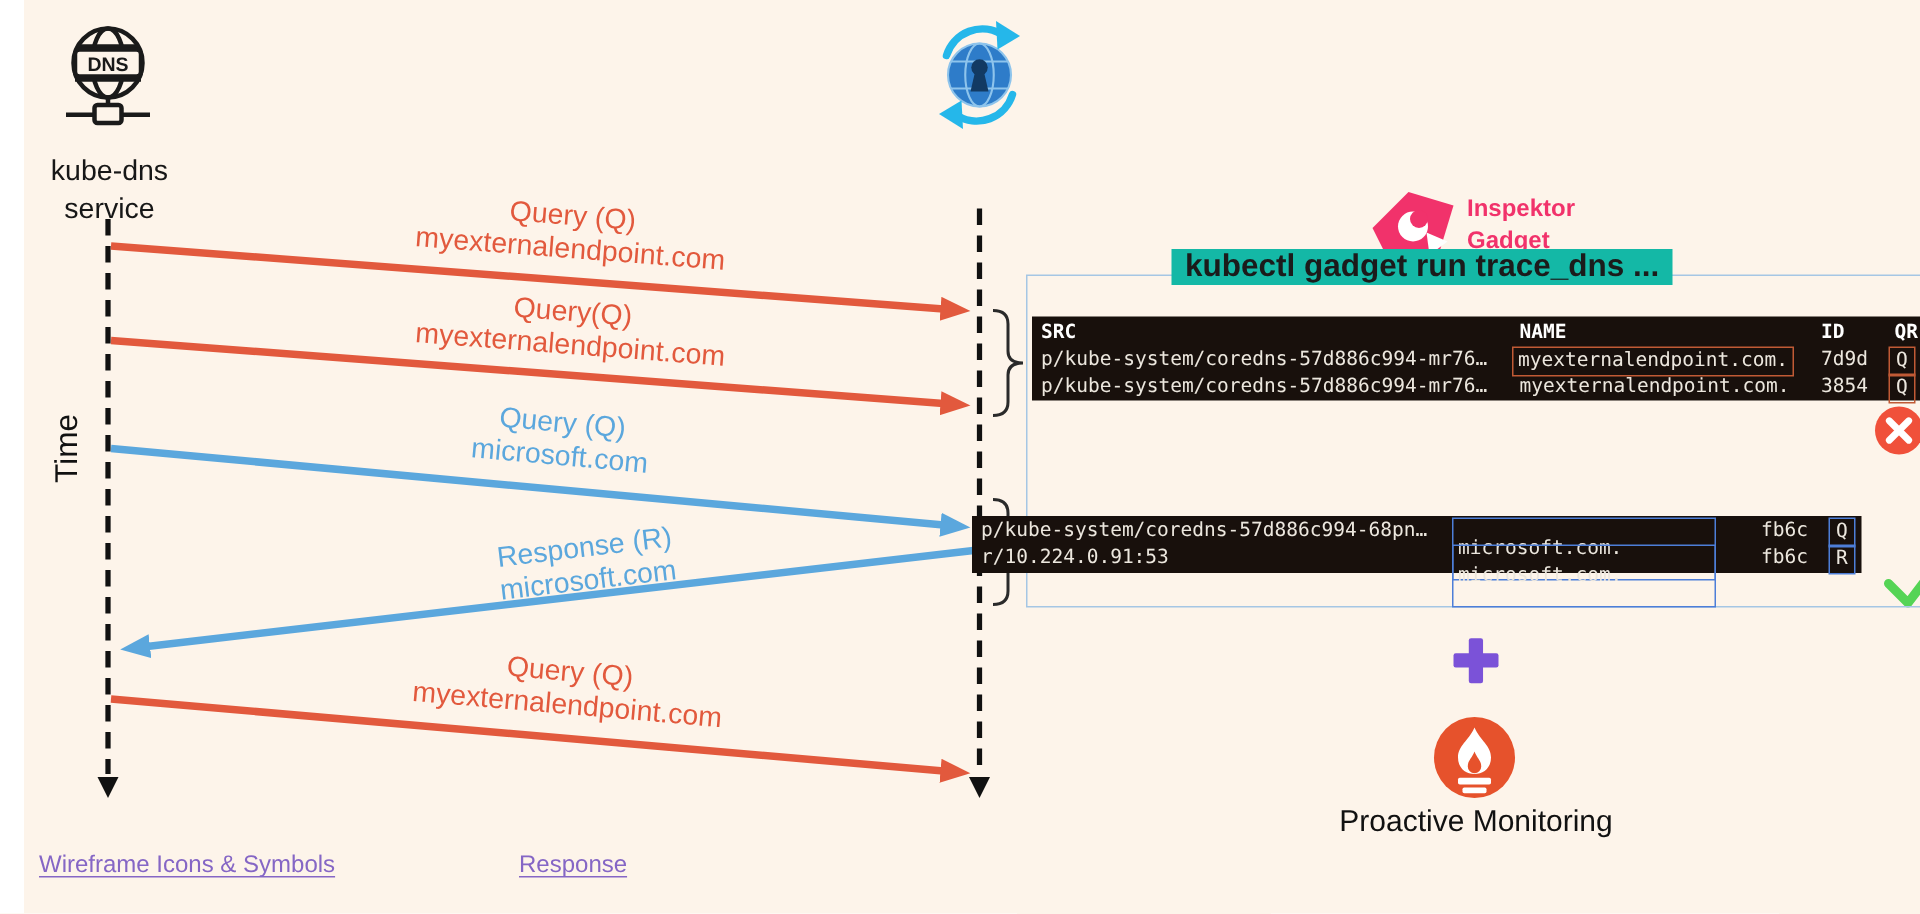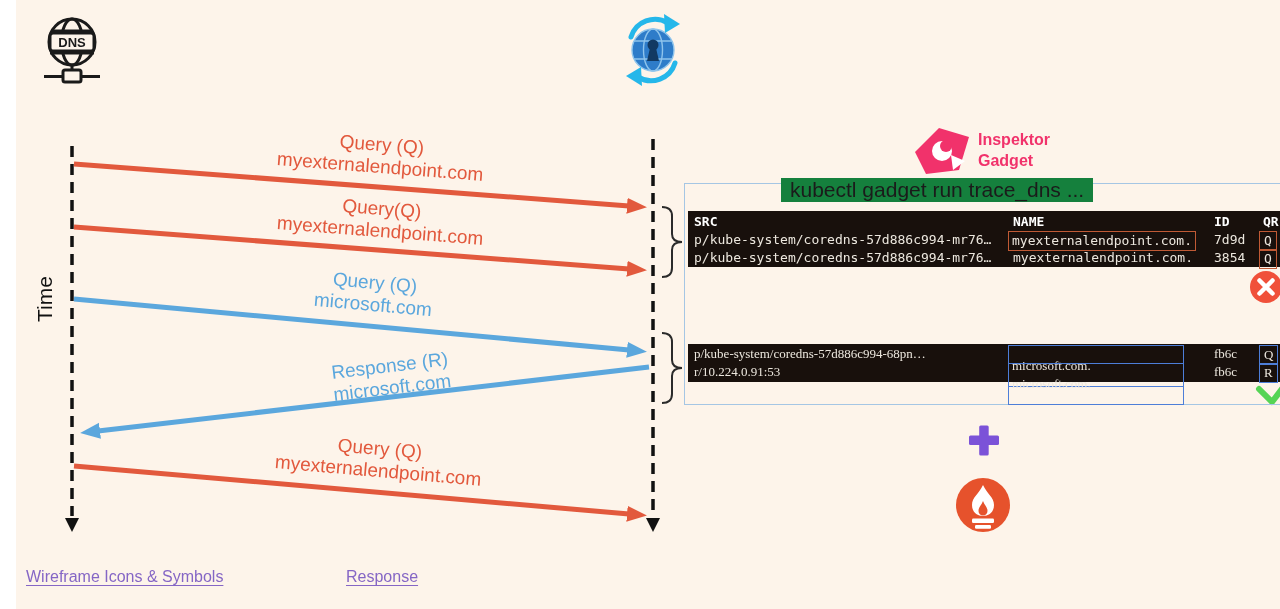--- a/index.html
+++ b/index.html
@@ -33,28 +33,28 @@
 
   
   .ig-text { left:962px; top:129px; font-size:16px; line-height:21px; font-weight:bold; color:#f1326b; }
 
   
   .gadget-box {
     left:668px; top:183px; width:609px; height:220px;
     border:1.5px solid #a5c6e4;
   }
   .gadget-title {
-    left:765px; top:178px; padding:0 9px; background:#15803d;
-    font-size:21px; color:#1b1b1b; white-space:nowrap;
+    left:765px; top:166px; padding:0 9px; background:#14b8a6;
+    font-size:21px; color:#1b1b1b; white-space:nowrap;font-weight:bold;
   }
 
   
   .terminal { background:#18100c; font-family:"DejaVu Sans Mono", monospace; font-size:13px; color:#ece7de; }
   .term-top { left:672px; top:211px; width:593px; height:56px; }
-  .term-bottom { left:672px; top:344px; width:593px; height:38px;font-family:Liberation Serif, serif; }
+  .term-bottom { left:632px; top:344px; width:593px; height:38px; }
   .t-row { position:absolute; left:0; width:100%; height:18px; line-height:18px; }
   .t-cell { position:absolute; white-space:pre; top:0; }
   .c-src { left:6px; }
   .c-name { left:325px; }
   .c-id { left:526px; }
   .c-qr { left:575px; }
   .t-head { color:#ffffff; font-weight:bold; }
   .box-o { border:1.5px solid #c05a35; padding:0 3px; left:320px; }
   .box-o-qr { border:1.5px solid #c05a35; padding:0 4px; left:571px; }
   .box-b { border:1.5px solid #4d7ed8; padding:11px 3px; left:320px; width:168px; }
@@ -128,20 +128,24 @@
       <circle cx="34" cy="30" r="23"></circle>
       <ellipse cx="34" cy="30" rx="10.5" ry="23"></ellipse>
       <path d="M14,19 H54 M12,41 H56"></path>
       <path d="M34,53 V59"></path>
       <path d="M6,64.5 H62"></path>
     </g>
     <rect x="12" y="21" width="44" height="18" rx="3" fill="#fdf4ea" stroke="#1a1a1a" stroke-width="3"></rect>
     <text x="34" y="35" text-anchor="middle" font-family="Liberation Sans, sans-serif" font-weight="bold" font-size="13" fill="#1a1a1a">DNS</text>
     <rect x="25" y="58" width="18" height="12" rx="2" fill="#fdf4ea" stroke="#1a1a1a" stroke-width="3"></rect>
   </svg>
+  <div class="abs actor-label kube-label">
+    <div>kube-dns</div>
+    <div>service</div>
+  </div>
 
   <svg class="abs" style="left:602px; top:12px;" width="70" height="76" viewBox="0 0 70 76">
     <circle cx="35" cy="38" r="21" fill="#2e7cc9"></circle>
     <g fill="none" stroke="#8ec4ec" stroke-width="1.4">
       <ellipse cx="35" cy="38" rx="9.5" ry="21"></ellipse>
       <path d="M16,29 H54 M16,47 H54"></path>
       <circle cx="35" cy="38" r="21"></circle>
     </g>
     <circle cx="35" cy="33" r="5.5" fill="#123a63"></circle>
     <path d="M32,36 L38,36 L41,49 L29,49 Z" fill="#123a63"></path>
@@ -219,17 +223,18 @@
       <span class="t-cell box-b-qr">Q</span>
     </div>
     <div class="t-row" style="top:19px;">
       <span class="t-cell c-src">r/10.224.0.91:53</span>
       <span class="t-cell box-b">microsoft.com.</span>
       <span class="t-cell c-id">fb6c</span>
       <span class="t-cell box-b-qr">R</span>
     </div>
   </div>
 
+  <div class="abs monitor-label">Proactive Monitoring</div>
 
   <a class="abs footer-link link-1">Wireframe Icons &amp; Symbols</a>
   <a class="abs footer-link link-2">Response</a>
 
 </div>
 
 </body></html>

